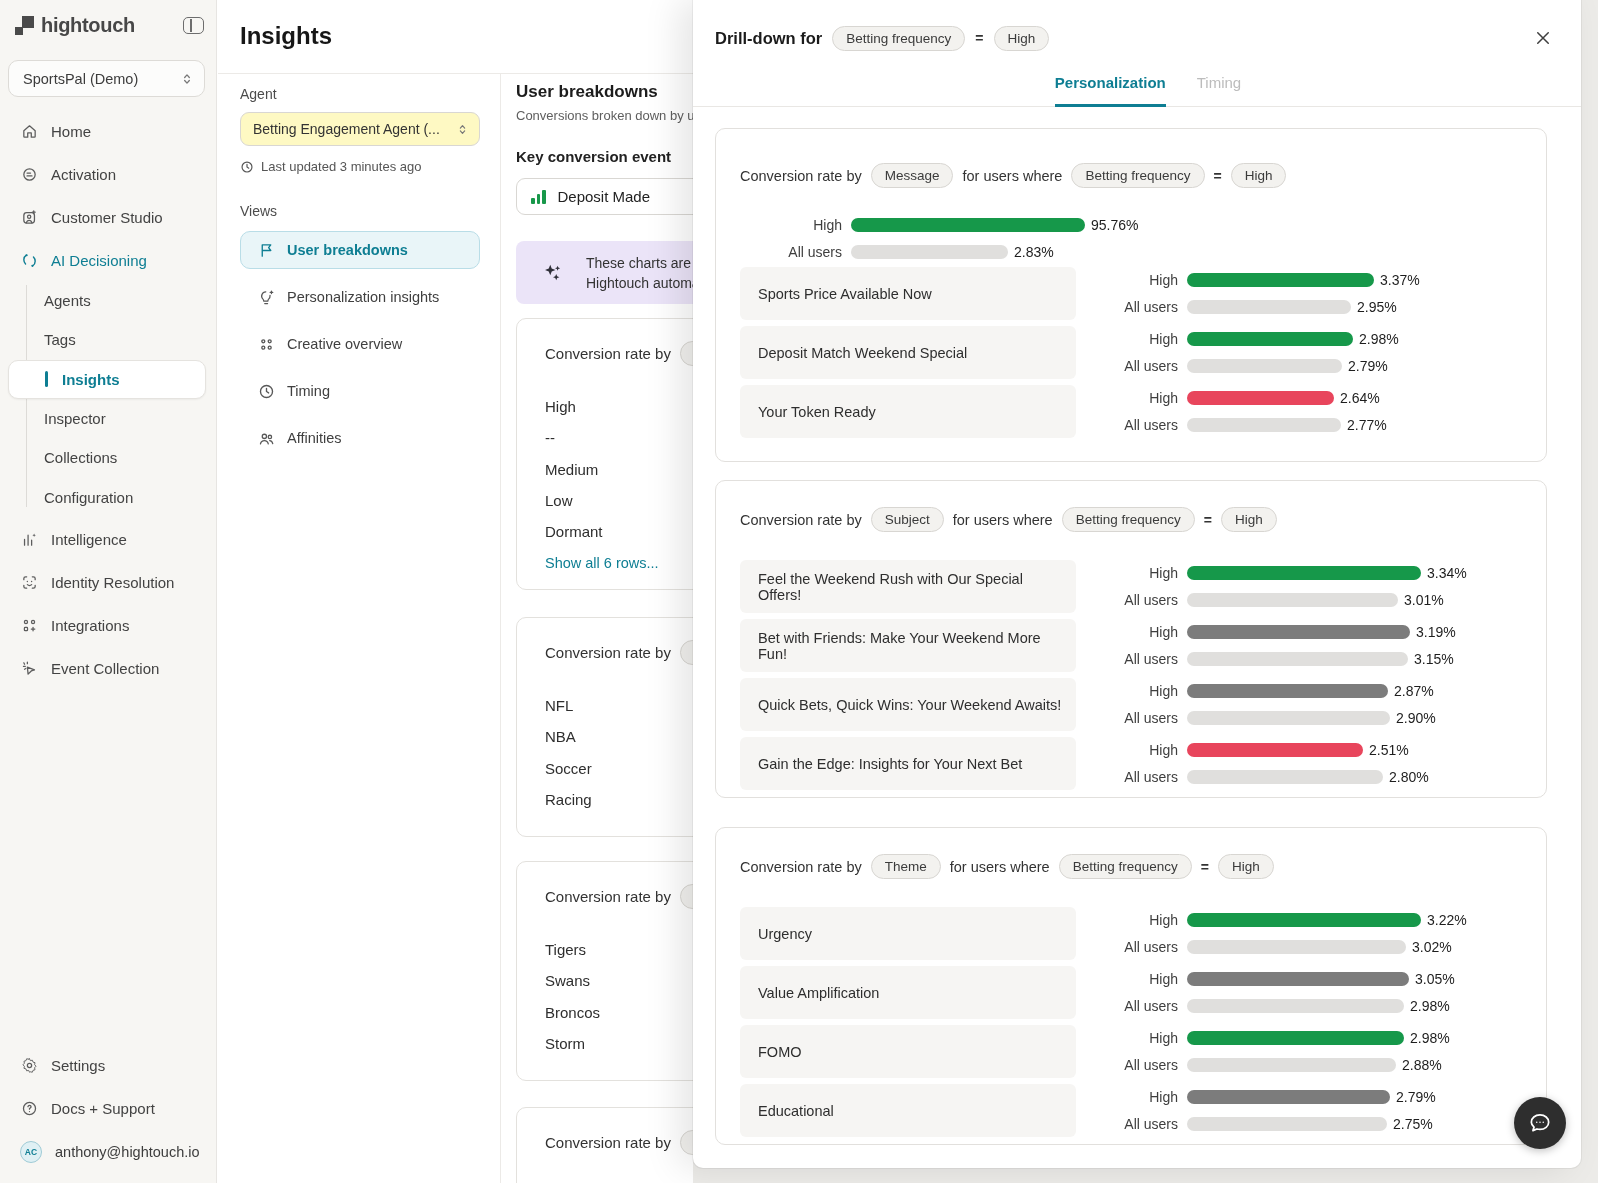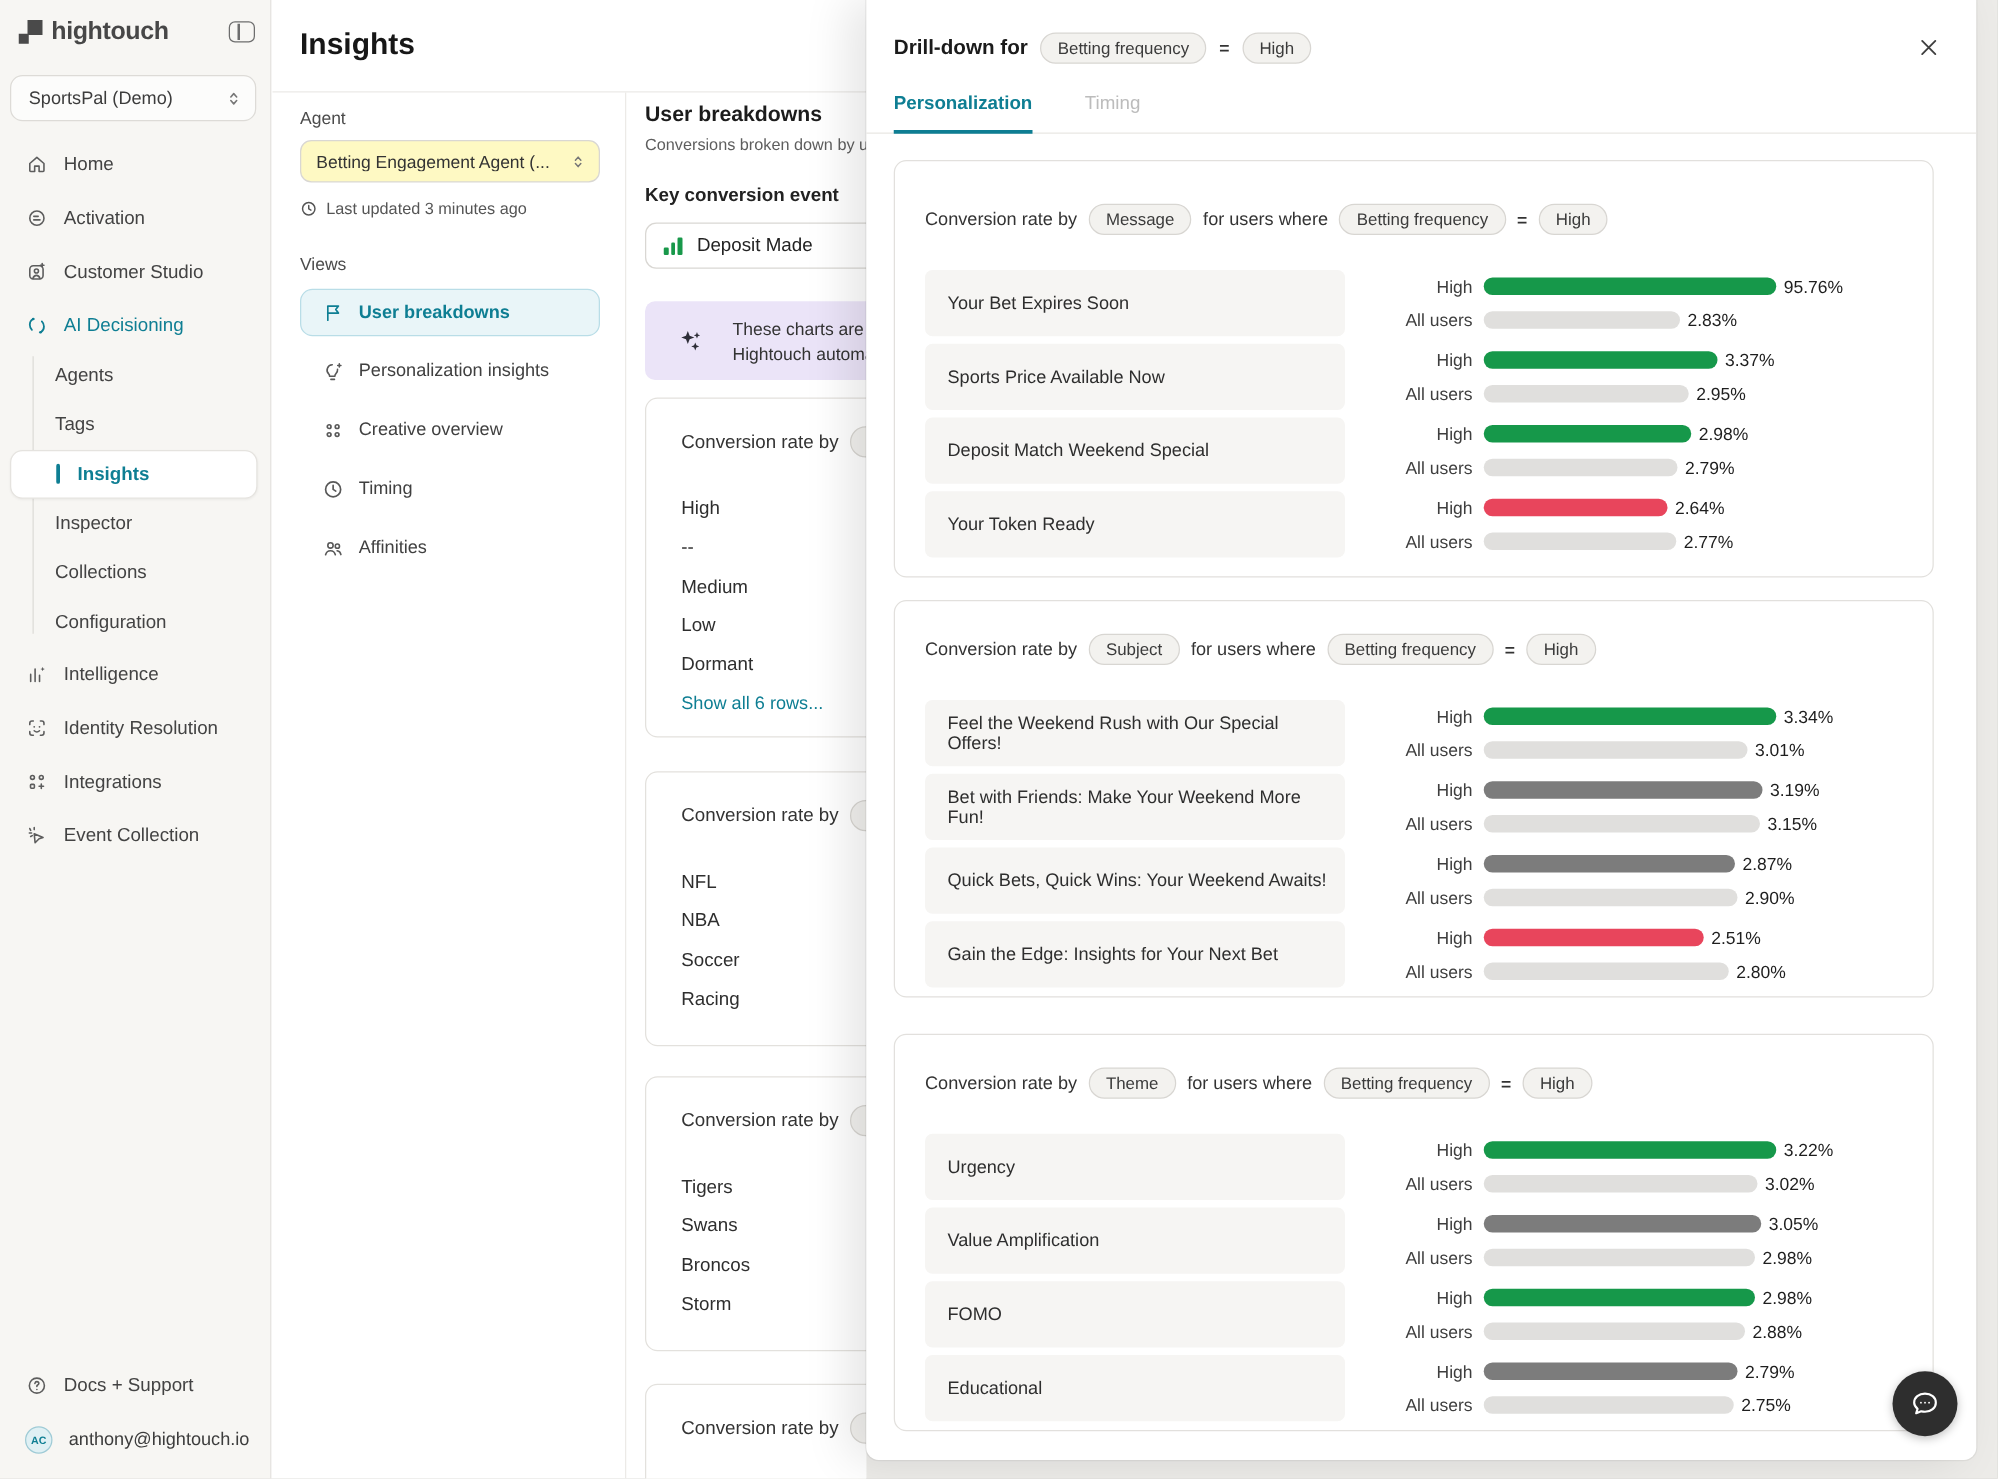--- a/index.html
+++ b/index.html
@@ -66,21 +66,21 @@
   .mc-rows { margin-top:25px; }
   .mc-row { height:31.3px; display:flex; align-items:center; font-size:15px; color:#2e2e2e; }
   .mc-link { height:31.3px; display:flex; align-items:center; font-size:14.5px; color:#0e7e93; cursor:pointer; }
 
   
   .panel { position:absolute; left:693px; top:0; width:888px; height:1168px; background:#ffffff; z-index:5; border-radius:0 0 10px 10px; box-shadow:0 0 0 1px rgba(0,0,0,0.05), -14px 0 36px rgba(0,0,0,0.10); }
   .dd-header { display:flex; align-items:center; gap:10px; padding:24px 24px 0 22px; }
   .dd-title { font-size:16.5px; font-weight:bold; color:#1b1b1b; }
   .dd-eq { font-size:14px; color:#333; font-weight:bold; }
   .dd-close { margin-left:auto; width:28px; height:28px; display:flex; align-items:center; justify-content:center; color:#3f3f3f; cursor:pointer; }
-  .tabs { display:flex; gap:42px; padding:22px 0 0 22px; border-bottom:1px solid #e9e7e4; }
+  .tabs { display:flex; gap:31px; padding:22px 0 0 22px; border-bottom:1px solid #e9e7e4;justify-content:center; }
   .tab { font-size:15px; padding-bottom:13px; cursor:pointer; color:#bcbcbc; }
   .tab.active { color:#0e7e93; font-weight:bold; border-bottom:3px solid #0e7e93; margin-bottom:-1px; }
   .dd-card { position:absolute; left:22px; width:832px; background:#fff; border:1px solid #e2e0dd; border-radius:10px; padding:26px 24px; }
   .dd-card-head { display:flex; align-items:center; gap:9px; font-size:14.5px; color:#333; }
   .dd-rows { margin-top:28px; display:flex; flex-direction:column; gap:6px; }
   .dd-row { display:flex; align-items:center; }
   .dd-label { width:336px; min-height:53px; background:#f6f5f3; border-radius:6px; display:flex; align-items:center; padding:0 14px 0 18px; font-size:14.5px; color:#2e2e2e; }
   .dd-bars { flex:1; display:flex; flex-direction:column; gap:9px; padding-left:10px; }
   .bar-line { display:flex; align-items:center; height:18px; }
   .series { width:92px; text-align:right; font-size:14px; color:#3e3e3e; margin-right:9px; white-space:nowrap; }
@@ -214,20 +214,29 @@
               <path d="M4 4l1 2M9 3v2.2M3.5 9H6M5 13l1.8-1"></path>
             </svg>
           </span>
         <span>Event Collection</span>
       </div>
     </div>
 
     <div class="side-footer">
       <div class="nav-item">
         <span class="ic">
+            <svg width="17" height="17" viewBox="0 0 24 24" fill="none" stroke="currentColor" stroke-width="1.8" stroke-linecap="round" stroke-linejoin="round">
+              <circle cx="12" cy="12" r="3"></circle>
+              <path d="M12 2.5l1.2 2.6 2.8-.6 1 2.7 2.8.8-.6 2.8 2 2.2-2 2.2.6 2.8-2.8.8-1 2.7-2.8-.6L12 21.5l-1.2-2.6-2.8.6-1-2.7-2.8-.8.6-2.8-2-2.2 2-2.2-.6-2.8 2.8-.8 1-2.7 2.8.6z" stroke-width="1.3"></path>
+            </svg>
+          </span>
+        <span>Settings</span>
+      </div>
+      <div class="nav-item">
+        <span class="ic">
             <svg width="17" height="17" viewBox="0 0 24 24" fill="none" stroke="currentColor" stroke-width="1.8" stroke-linecap="round">
               <circle cx="12" cy="12" r="8.5"></circle>
               <path d="M9.8 9.5c.3-1.3 1.1-2 2.2-2 1.3 0 2.2.8 2.2 2 0 1.4-1.5 1.7-2.2 2.8v.7"></path>
               <circle cx="12" cy="16.3" r="0.9" fill="currentColor" stroke="none"></circle>
             </svg>
           </span>
         <span>Docs + Support</span>
       </div>
       <div class="nav-item">
         <span class="avatar">AC</span>
@@ -405,21 +414,20 @@
       <div class="dd-card-head">
         <span>Conversion rate by</span>
         <span class="pill">Message</span>
         <span>for users where</span>
         <span class="pill">Betting frequency</span>
         <span class="dd-eq">=</span>
         <span class="pill">High</span>
       </div>
       <div class="dd-rows">
         <div class="dd-row">
-          <div class="dd-label">Your Bet Expires Soon</div>
           <div class="dd-bars">
             <div class="bar-line">
                 <span class="series">High</span>
                 <span class="bar" style="width: 234px; background: rgb(22, 152, 74);"></span>
                 <span class="val">95.76%</span>
               </div>
             <div class="bar-line">
                 <span class="series">All users</span>
                 <span class="bar" style="width: 157px; background: rgb(224, 223, 221);"></span>
                 <span class="val">2.83%</span>

